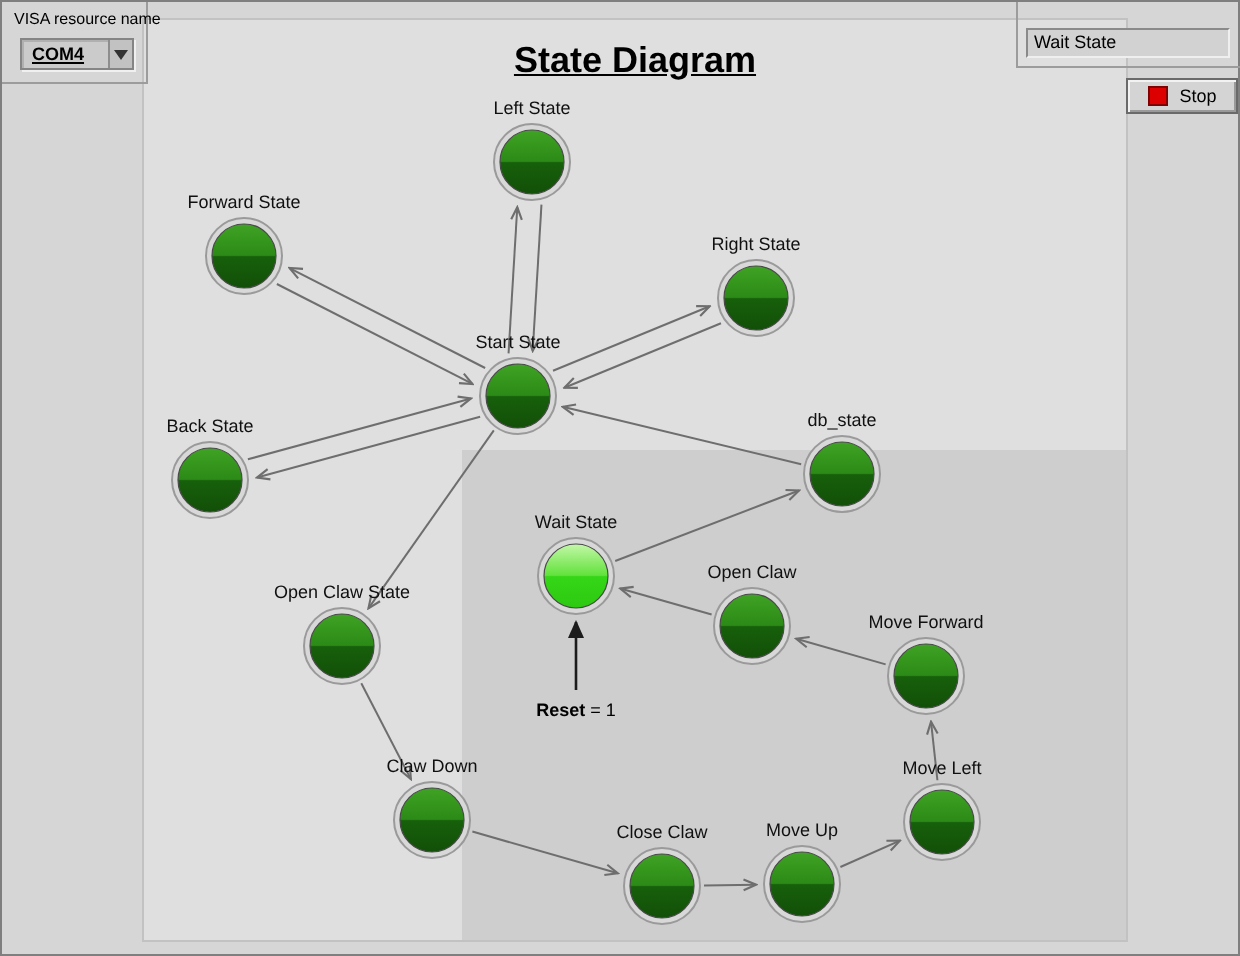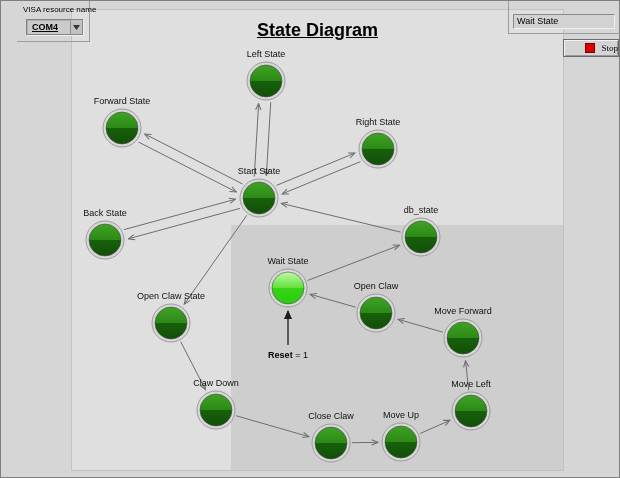--- a/index.html
+++ b/index.html
@@ -22,21 +22,21 @@
     background:#cecece;
   }
   .vi-title {
     position:absolute; top:10px; left:0; width:100%;
     text-align:center; font-size:18px; font-weight:bold;
     text-decoration:underline; color:#000;
   }
 
   
   .pane-tl {
-    position:absolute; left:16px; top:0; width:73px; height:41px;
+    position:absolute; left:0; top:0; width:73px; height:41px;
     border-right:1px solid #9c9c9c; border-bottom:1px solid #9c9c9c;
   }
   .ctl-label { font-size:8px; color:#000; padding:4px 0 0 6px; white-space:nowrap; }
   .visa-combo {
     position:absolute; left:9px; top:18px; width:57px; height:16px;
     background:#cbcbcb; border:1px solid #858585;
     box-shadow: inset 1px 1px 0 #b0b0b0, 1px 1px 0 #f0f0f0;
     display:flex; align-items:center; justify-content:space-between;
     font-size:9px; font-weight:bold; padding-left:5px; cursor:pointer;text-decoration:underline;
   }
@@ -55,24 +55,24 @@
     position:absolute; left:4px; top:13px; width:102px; height:15px;
     background:#d2d2d2;
     border-top:1px solid #8a8a8a; border-left:1px solid #8a8a8a;
     border-right:1px solid #efefef; border-bottom:1px solid #efefef;
     font-size:9px; line-height:13px; padding-left:3px; color:#000;
   }
 
   
   .stop-btn {
     position:absolute; left:562px; top:38px; width:56px; height:18px;
-    display:flex; align-items:center; justify-content:flex-end; gap:6px;
+    display:flex; align-items:center; justify-content:center; gap:6px;
     background:#d4d4d4; border:1px solid #6a6a6a;
     box-shadow: inset 1px 1px 0 #f2f2f2, inset -1px -1px 0 #9a9a9a;
-    font-size:9px; font-family:Liberation Serif, serif; cursor:pointer;
+    font-size:9px; font-family:Liberation Sans, sans-serif; cursor:pointer;
   }
   .stop-square { width:10px; height:10px; border:1px solid #7e0000; background:#dd0000; }
 
   
   #diagram-svg { position:absolute; left:0; top:0; pointer-events:none; }
   .node-label { font-size:9px; fill:#101010; font-family:"Liberation Sans",sans-serif; }
   .edge  { stroke:#6e6e6e; stroke-width:1; fill:none; }
   .edge.reset { stroke:#1c1c1c; stroke-width:1.3; }
   .bezel { fill:#d8d8d8; stroke:#9a9a9a; stroke-width:1; }
   .led   { stroke:#4a4a4a; stroke-width:0.6; }

